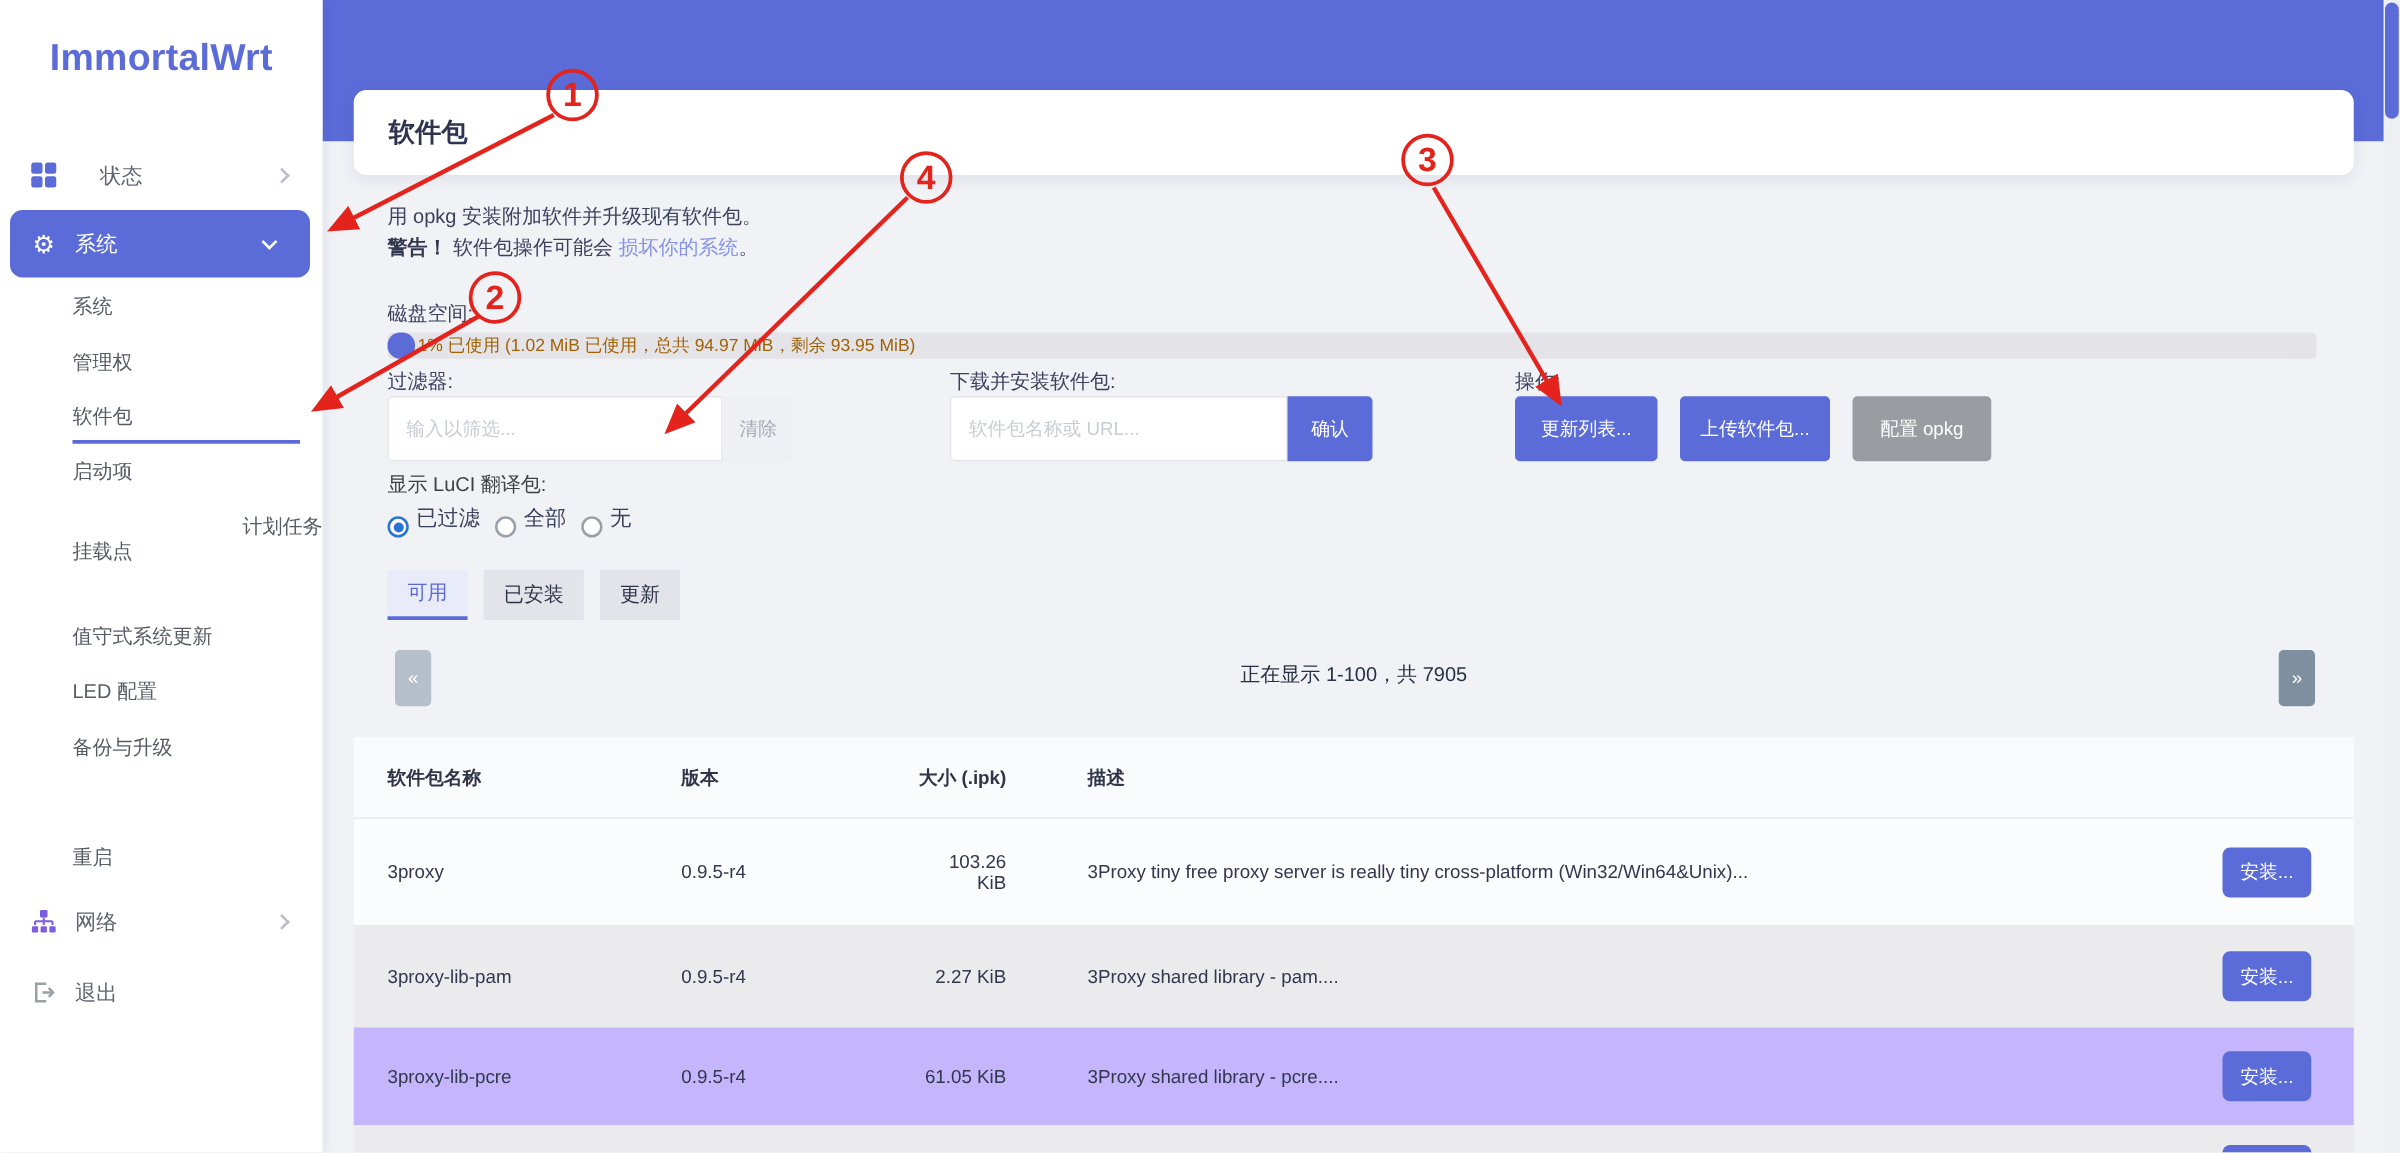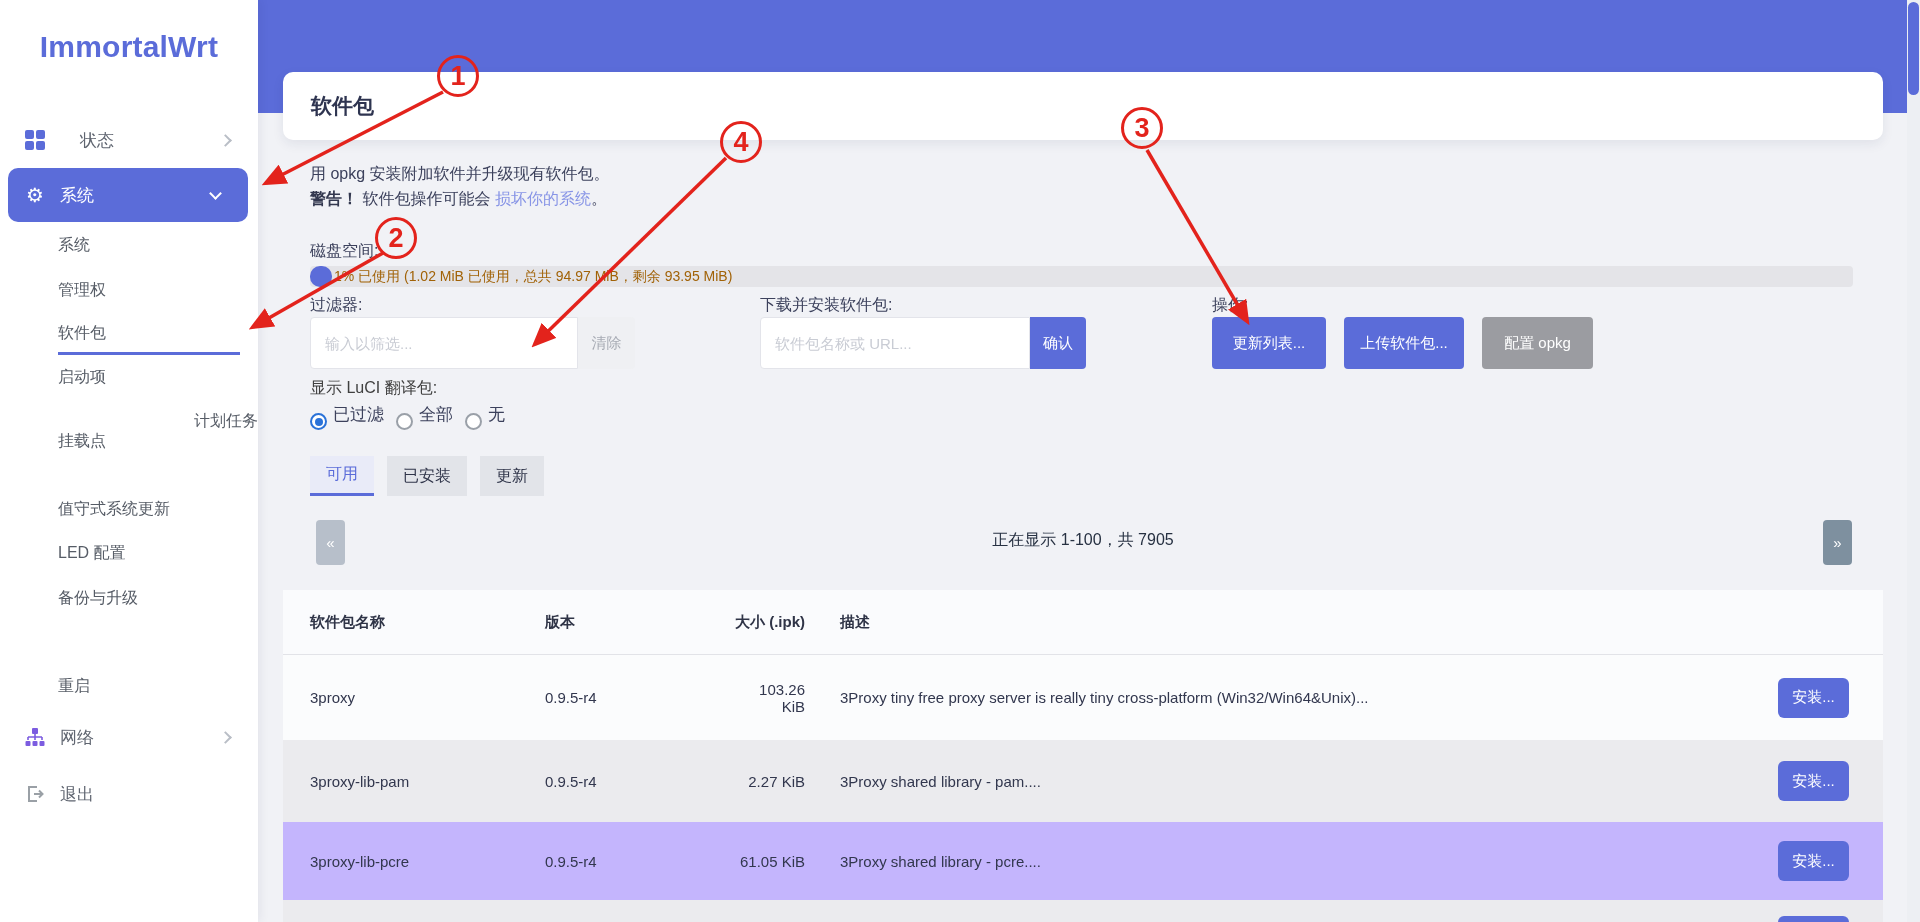--- a/index.html
+++ b/index.html
@@ -65,21 +65,21 @@
   .pager-prev { left:316px; background:#b7bfca; }
   .pager-next { left:1823px; background:#7e909f; }
   .pager-status { position:absolute; left:283px; top:530px; width:1600px; text-align:center; font-size:16px; color:#273142; }
 
   .table { position:absolute; left:283px; top:590px; width:1600px; }
   .trow { display:flex; align-items:center; font-size:15px; color:#32374e; }
   .thead { height:65px; background:#fafbfd; font-weight:bold; color:#2f3447; border-bottom:1px solid #e2e3e8; }
   .col-name { width:262px; padding-left:27px; }
   .col-ver  { width:190px; }
   .col-size { width:70px; text-align:right; }
-  .col-desc { flex:1; padding-left:35px; overflow:hidden; white-space:nowrap; text-overflow:ellipsis; }
+  .col-desc { flex:1; padding-left:65px; overflow:hidden; white-space:nowrap; text-overflow:ellipsis; }
   .col-act  { width:139px; display:flex; justify-content:flex-end; padding-right:34px; }
   .r1 { height:85px; background:#fbfcfd; }
   .r2 { height:82px; background:#ebebee; }
   .r3 { height:78px; background:#c4b5fd; }
   .r4 { height:22px; background:#ebebee; overflow:hidden; align-items:flex-start; }
   .r4 .col-act { padding-top:16px; }
   .install-btn { width:71px; height:40px; background:#5b6cd9; color:#ffffff; border:none; border-radius:6px; font-size:15px; font-family:inherit; cursor:pointer; }
 
   
   .ann { position:absolute; width:42px; height:42px; border:3px solid #e3231c; border-radius:50%; color:#e3231c; font-size:27px; font-weight:bold; display:flex; align-items:center; justify-content:center; z-index:30; }
@@ -199,21 +199,21 @@
 
   <div class="ctl-label" style="left:310px; top:295px;">过滤器:</div>
   <div class="ctl-group" style="left:310px;">
     <input class="inp" style="width: 268px;" placeholder="输入以筛选...">
     <button class="btn gray-soft join-right">清除</button>
   </div>
 
   <div class="ctl-label" style="left:760px; top:295px;">下载并安装软件包:</div>
   <div class="ctl-group" style="left:760px;">
     <input class="inp" style="width: 270px;" placeholder="软件包名称或 URL...">
-    <button class="btn blue join-right" style="width:56px;">确认</button>
+    <button class="btn blue join-right" style="width:68px;">确认</button>
   </div>
 
   <div class="ctl-label" style="left:1212px; top:295px;">操作:</div>
   <div class="ctl-group" style="left:1212px; gap:18px;">
     <button class="btn blue solo" style="width:114px;">更新列表...</button>
     <button class="btn blue solo" style="width:120px;">上传软件包...</button>
     <button class="btn gray solo" style="width:111px;">配置 opkg</button>
   </div>
 
   <div class="trans-label">显示 LuCI 翻译包:</div>

